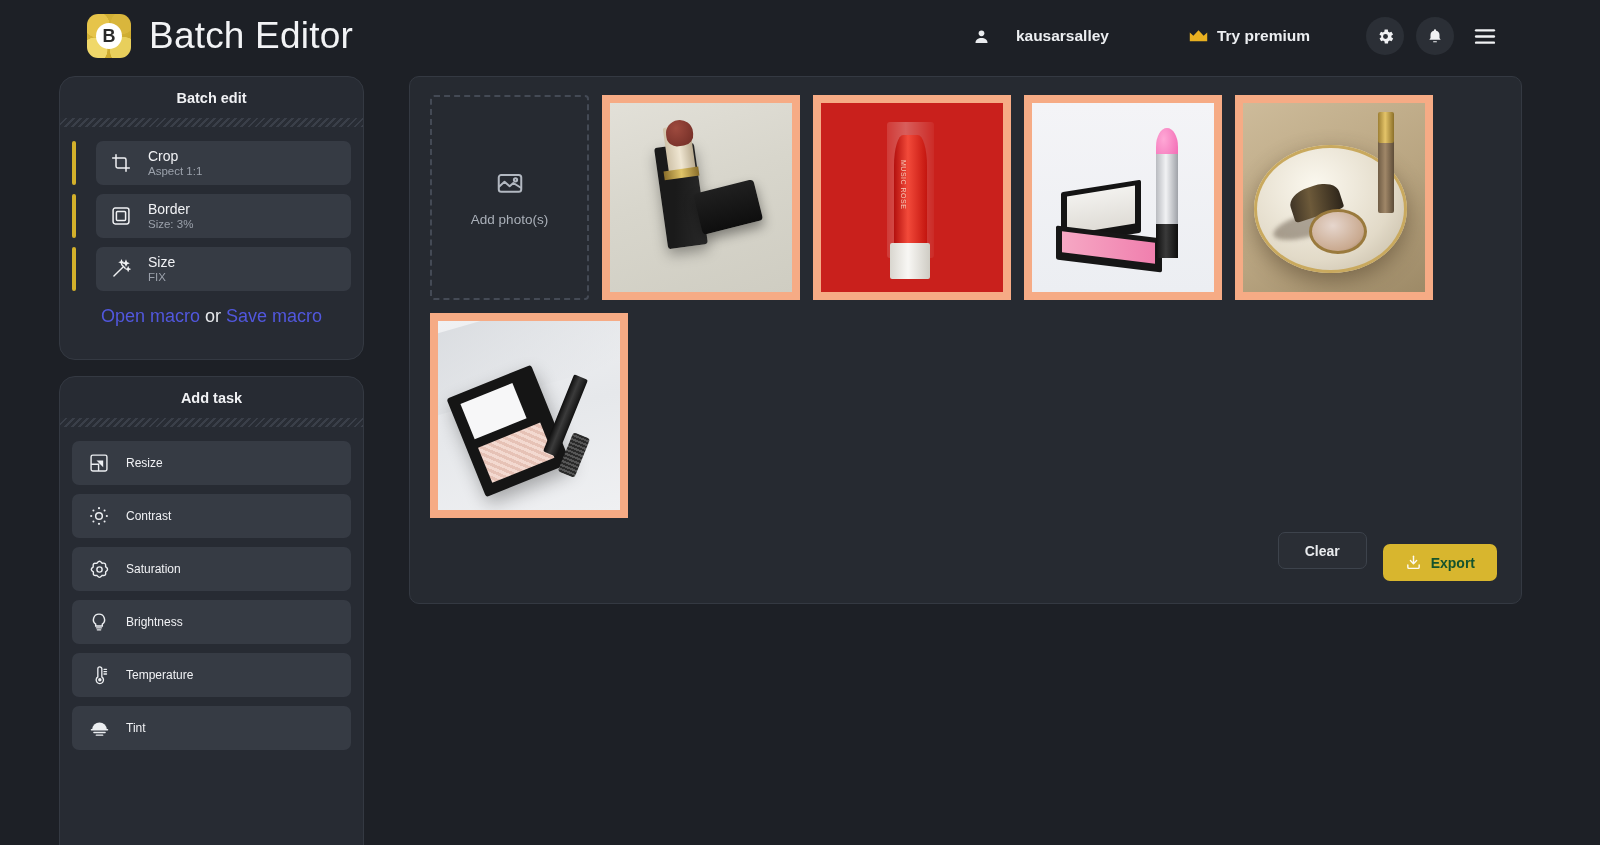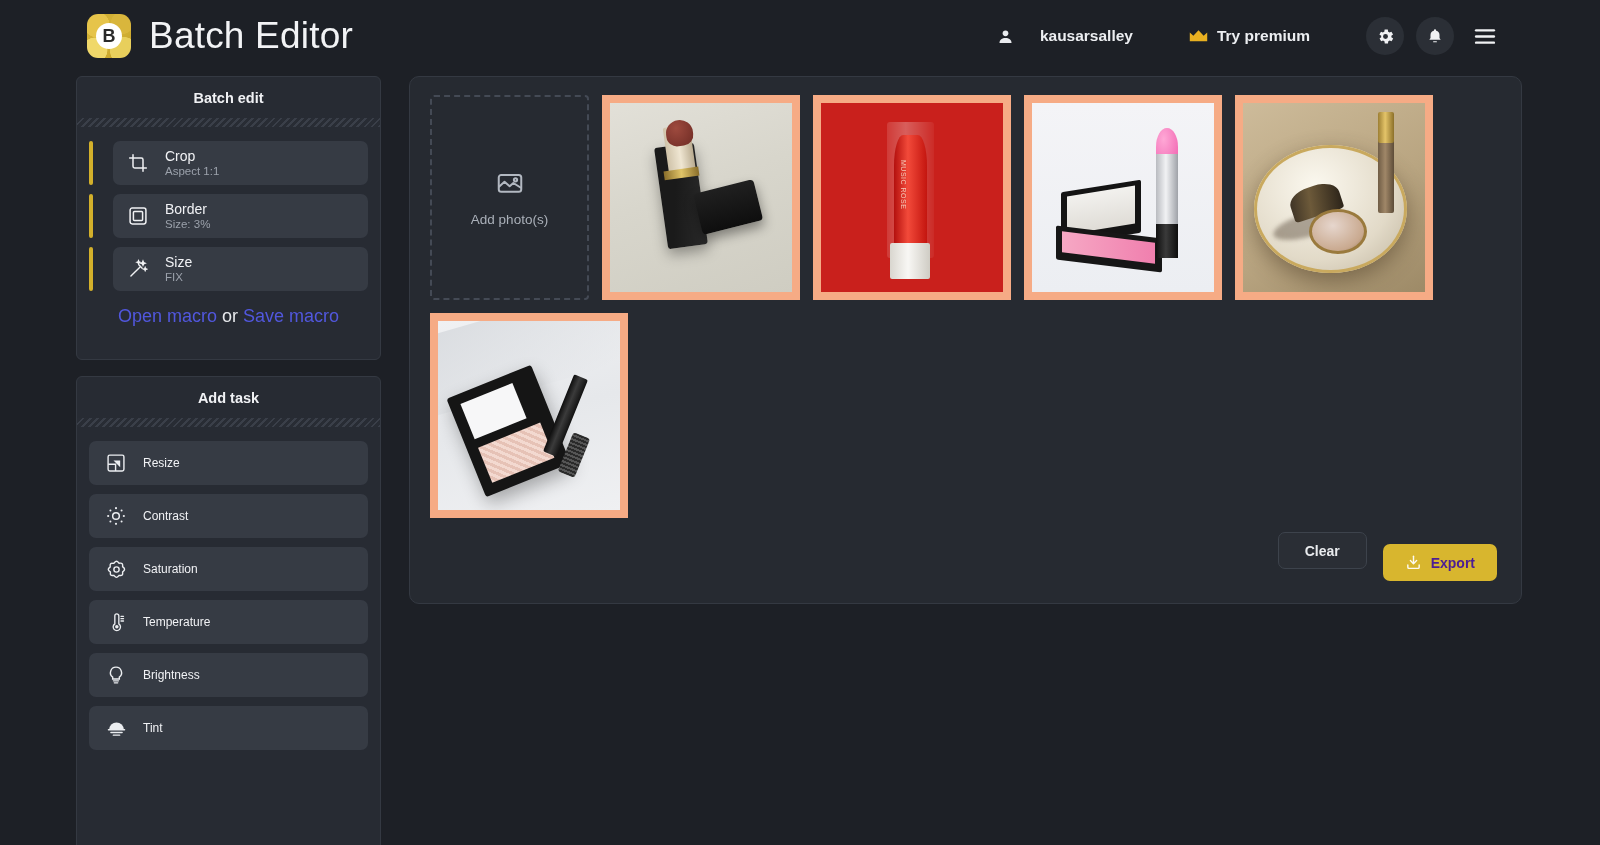--- a/index.html
+++ b/index.html
@@ -37,39 +37,39 @@
     line-height: 1;
   }
   .app-title {
     margin-left: 18px; font-size: 37px; font-weight: 500;
     color: #f2f3f5; letter-spacing: .2px;
   }
   .header-right {
     margin-left: auto; margin-right: 96px;
     display: flex; align-items: center; gap: 0;
   }
-  .hdr-user { display: flex; align-items: center; gap: 26px; margin-right: 56px; cursor: pointer; }
+  .hdr-user { display: flex; align-items: center; gap: 26px; margin-right: 80px; cursor: pointer; }
   .hdr-user .label { font-size: 15.5px; font-weight: bold; color: #eceef1; }
   .hdr-prem { display: flex; align-items: center; gap: 9px; margin-right: 44px; cursor: pointer; }
   .hdr-prem .label { font-size: 15.5px; font-weight: bold; color: #eceef1; }
   .icon-btn {
     width: 38px; height: 38px; border-radius: 50%;
     background: #2b2f36;
     display: flex; align-items: center; justify-content: center;
     margin-left: 12px; cursor: pointer;
   }
   .icon-btn.flat { background: transparent; }
   svg { display: block; }
 
   
   .panel {
-    position: absolute; left: 76px; width: 305px;
+    position: absolute; left: 59px; width: 305px;
     background: #272b33;
     border: 1px solid #343942;
-    border-radius: 6px;
+    border-radius: 16px;
     overflow: hidden;
   }
   #panel-batch { top: 76px; height: 284px; }
   #panel-task  { top: 376px; height: 529px; }
   .panel-title {
     height: 41px; display: flex; align-items: center; justify-content: center;
     font-size: 14.5px; font-weight: bold; color: #f0f1f4;
   }
   .hatch {
     height: 9px;
@@ -233,21 +233,21 @@
   }
   .btn-clear {
     height: 37px; padding: 0 26px; border-radius: 7px;
     background: #2a2e35; border: 1px solid #3d434c;
     color: #e9ebee; font-size: 14px; font-weight: bold;
     display: flex; align-items: center; cursor: pointer;
   }
   .btn-export {
     height: 37px; padding: 0 22px; border-radius: 7px;
     background: #d8b62e; border: none;
-    color: #4c1d95; font-size: 14px; font-weight: bold;
+    color: #14532d; font-size: 14px; font-weight: bold;
     display: flex; align-items: center; gap: 9px; cursor: pointer; margin-top: 24px;
   }
 </style>
 </head>
 <body>
 
 <div class="header">
   <div class="brand">
     <div class="logo-badge">
       <div class="logo-disc">B</div>
@@ -407,38 +407,38 @@
         <svg width="21" height="21" viewBox="0 0 24 24" fill="none" stroke="#eceef1" stroke-width="1.6">
           <path d="M12 2.6c1.6 0 2.3 1.6 2.9 2.2.9.2 2.5-.6 3.6.5s.3 2.7.5 3.6c.6.6 2.2 1.3 2.2 2.9s-1.6 2.3-2.2 2.9c-.2.9.6 2.5-.5 3.6s-2.7.3-3.6.5c-.6.6-1.3 2.2-2.9 2.2s-2.3-1.6-2.9-2.2c-.9-.2-2.5.6-3.6-.5s-.3-2.7-.5-3.6C4.2 14.3 2.6 13.6 2.6 12s1.6-2.3 2.2-2.9c.2-.9-.6-2.5.5-3.6s2.7-.3 3.6-.5C9.7 4.2 10.4 2.6 12 2.6z"></path>
           <circle cx="12" cy="12" r="3"></circle>
         </svg>
       </div>
       <div class="task-label">Saturation</div>
     </div>
 
     <div class="task-row">
       <div class="task-icon">
+        <svg width="20" height="20" viewBox="0 0 24 24" fill="none" stroke="#eceef1" stroke-width="1.7" stroke-linecap="round">
+          <path d="M12 2.6a6.6 6.6 0 014 11.9v2.3h-8v-2.3a6.6 6.6 0 014-11.9z"></path>
+          <path d="M9 19h6"></path>
+            <path d="M10 21.4h4"></path>
+        </svg>
+      </div>
+      <div class="task-label">Brightness</div>
+    </div>
+
+    <div class="task-row">
+      <div class="task-icon">
         <svg width="20" height="20" viewBox="0 0 24 24" fill="none" stroke="#eceef1" stroke-width="1.6" stroke-linecap="round">
           <path d="M10.6 14.2V4.6a2.4 2.4 0 014.8 0v9.6a4.4 4.4 0 11-4.8 0z"></path>
           <circle cx="13" cy="17.6" r="2.1" fill="#eceef1" stroke="none"></circle>
           <path d="M18 5.2h3M18 8h3M18 10.8h3"></path>
         </svg>
       </div>
       <div class="task-label">Temperature</div>
-    </div>
-
-    <div class="task-row">
-      <div class="task-icon">
-        <svg width="20" height="20" viewBox="0 0 24 24" fill="none" stroke="#eceef1" stroke-width="1.7" stroke-linecap="round">
-          <path d="M12 2.6a6.6 6.6 0 014 11.9v2.3h-8v-2.3a6.6 6.6 0 014-11.9z"></path>
-          <path d="M9 19h6"></path>
-            <path d="M10 21.4h4"></path>
-        </svg>
-      </div>
-      <div class="task-label">Brightness</div>
     </div>
 
     <div class="task-row">
       <div class="task-icon">
         <svg width="21" height="21" viewBox="0 0 24 24" fill="none" stroke="#eceef1" stroke-width="1.6" stroke-linecap="round">
           <path d="M3.6 13.4a8.4 8.4 0 0116.8 0z" fill="#eceef1" stroke="none"></path>
           <path d="M2.8 13.4h18.4"></path>
             <path d="M5.6 16.6h12.8"></path>
             <path d="M8.4 19.6h7.2"></path>
         </svg>

